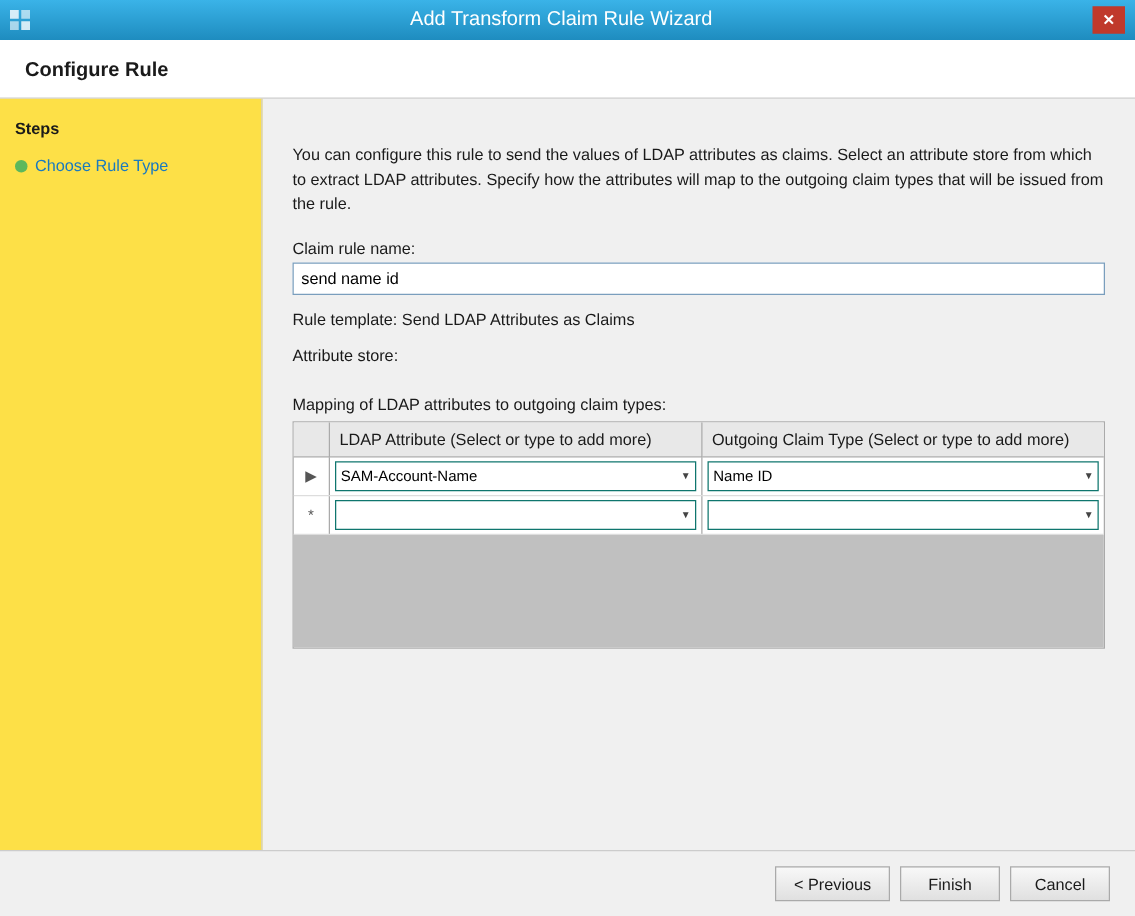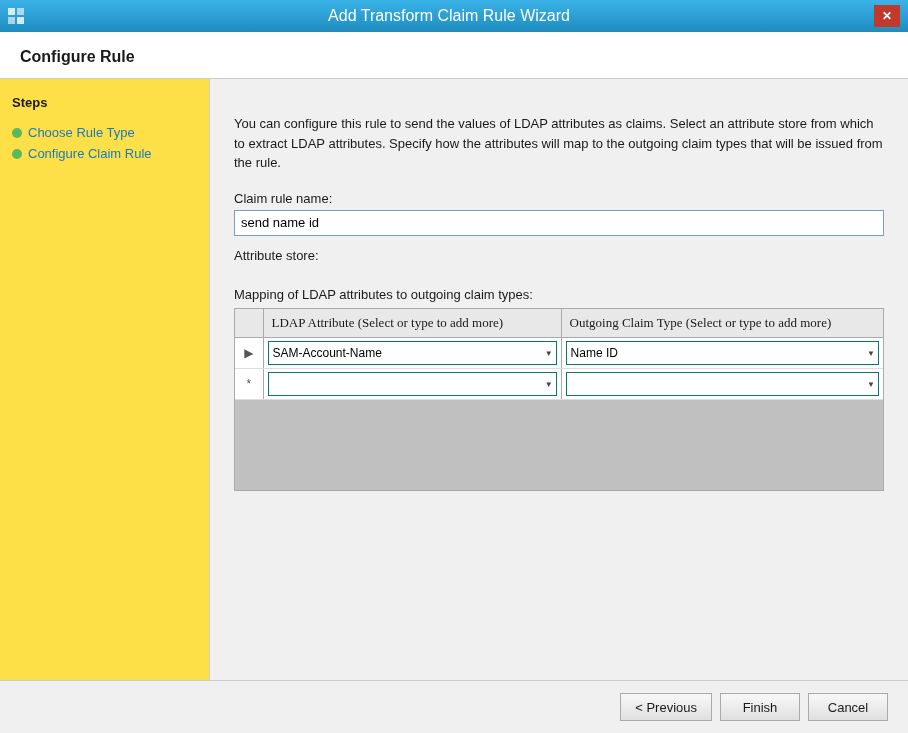--- a/index.html
+++ b/index.html
@@ -200,21 +200,20 @@
 
     .mapping-table th {
       background: #e8e8e8;
       border-bottom: 1px solid #aaa;
       padding: 6px 8px;
       text-align: left;
       font-weight: normal;
       font-size: 13px;
       color: #1a1a1a;
       vertical-align: top;
-      font-family: Liberation Serif, serif;
     }
 
     .mapping-table th:first-child {
       width: 28px;
       border-right: 1px solid #aaa;
     }
 
     .mapping-table th:nth-child(2) {
       width: 46%;
       border-right: 1px solid #aaa;
@@ -313,35 +312,32 @@
   </div>
 
   <div class="main-area">
 
     <div class="sidebar">
       <h3>Steps</h3>
       <div class="sidebar-item">
         <span class="dot"></span>
         <span>Choose Rule Type</span>
       </div>
-      <div class="sidebar-item">
-        <span class="dot"></span>
-        <span>Configure Claim Rule</span>
-      </div>
     </div>
 
     <div class="content-area">
 
       <p class="description">You can configure this rule to send the values of LDAP attributes as claims. Select an attribute store from which to extract LDAP attributes. Specify how the attributes will map to the outgoing claim types that will be issued from the rule.</p>
 
       <div class="field-group">
         <div class="field-label">Claim rule name:</div>
         <input type="text" class="text-input" value="send name id" style="">
       </div>
 
+      <div class="rule-template">Rule template: Send LDAP Attributes as Claims</div>
 
       <div class="field-group">
         <div class="field-label">Attribute store:</div>
       </div>
 
       <div class="mapping-section">
         <div class="mapping-label">Mapping of LDAP attributes to outgoing claim types:</div>
         <div class="mapping-table-container">
           <table class="mapping-table">
             <thead>

